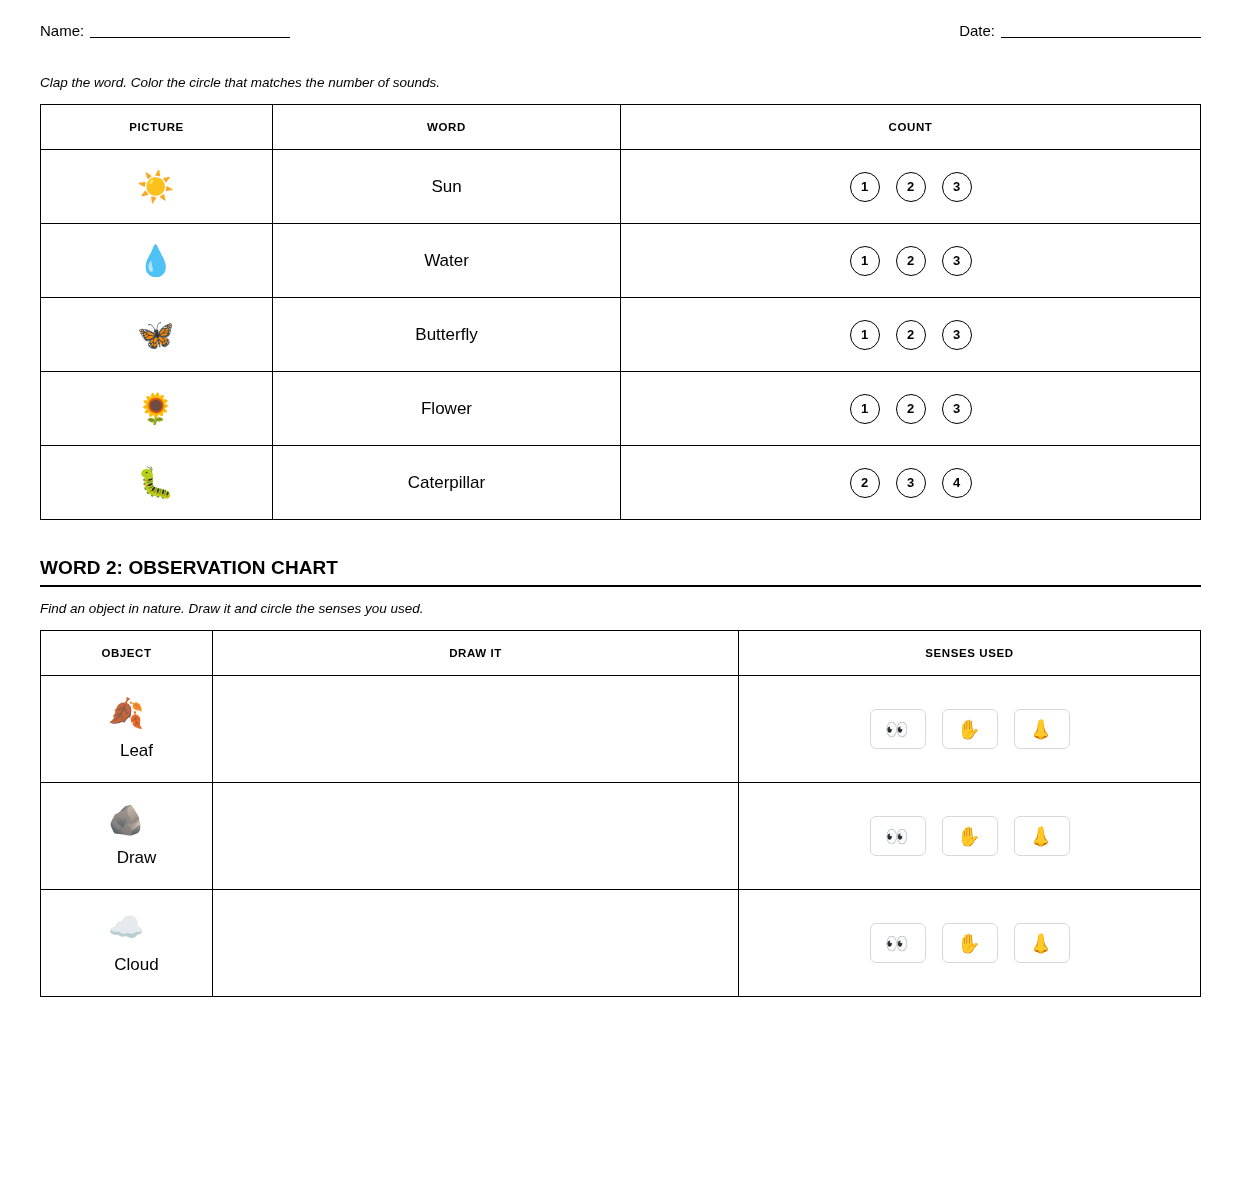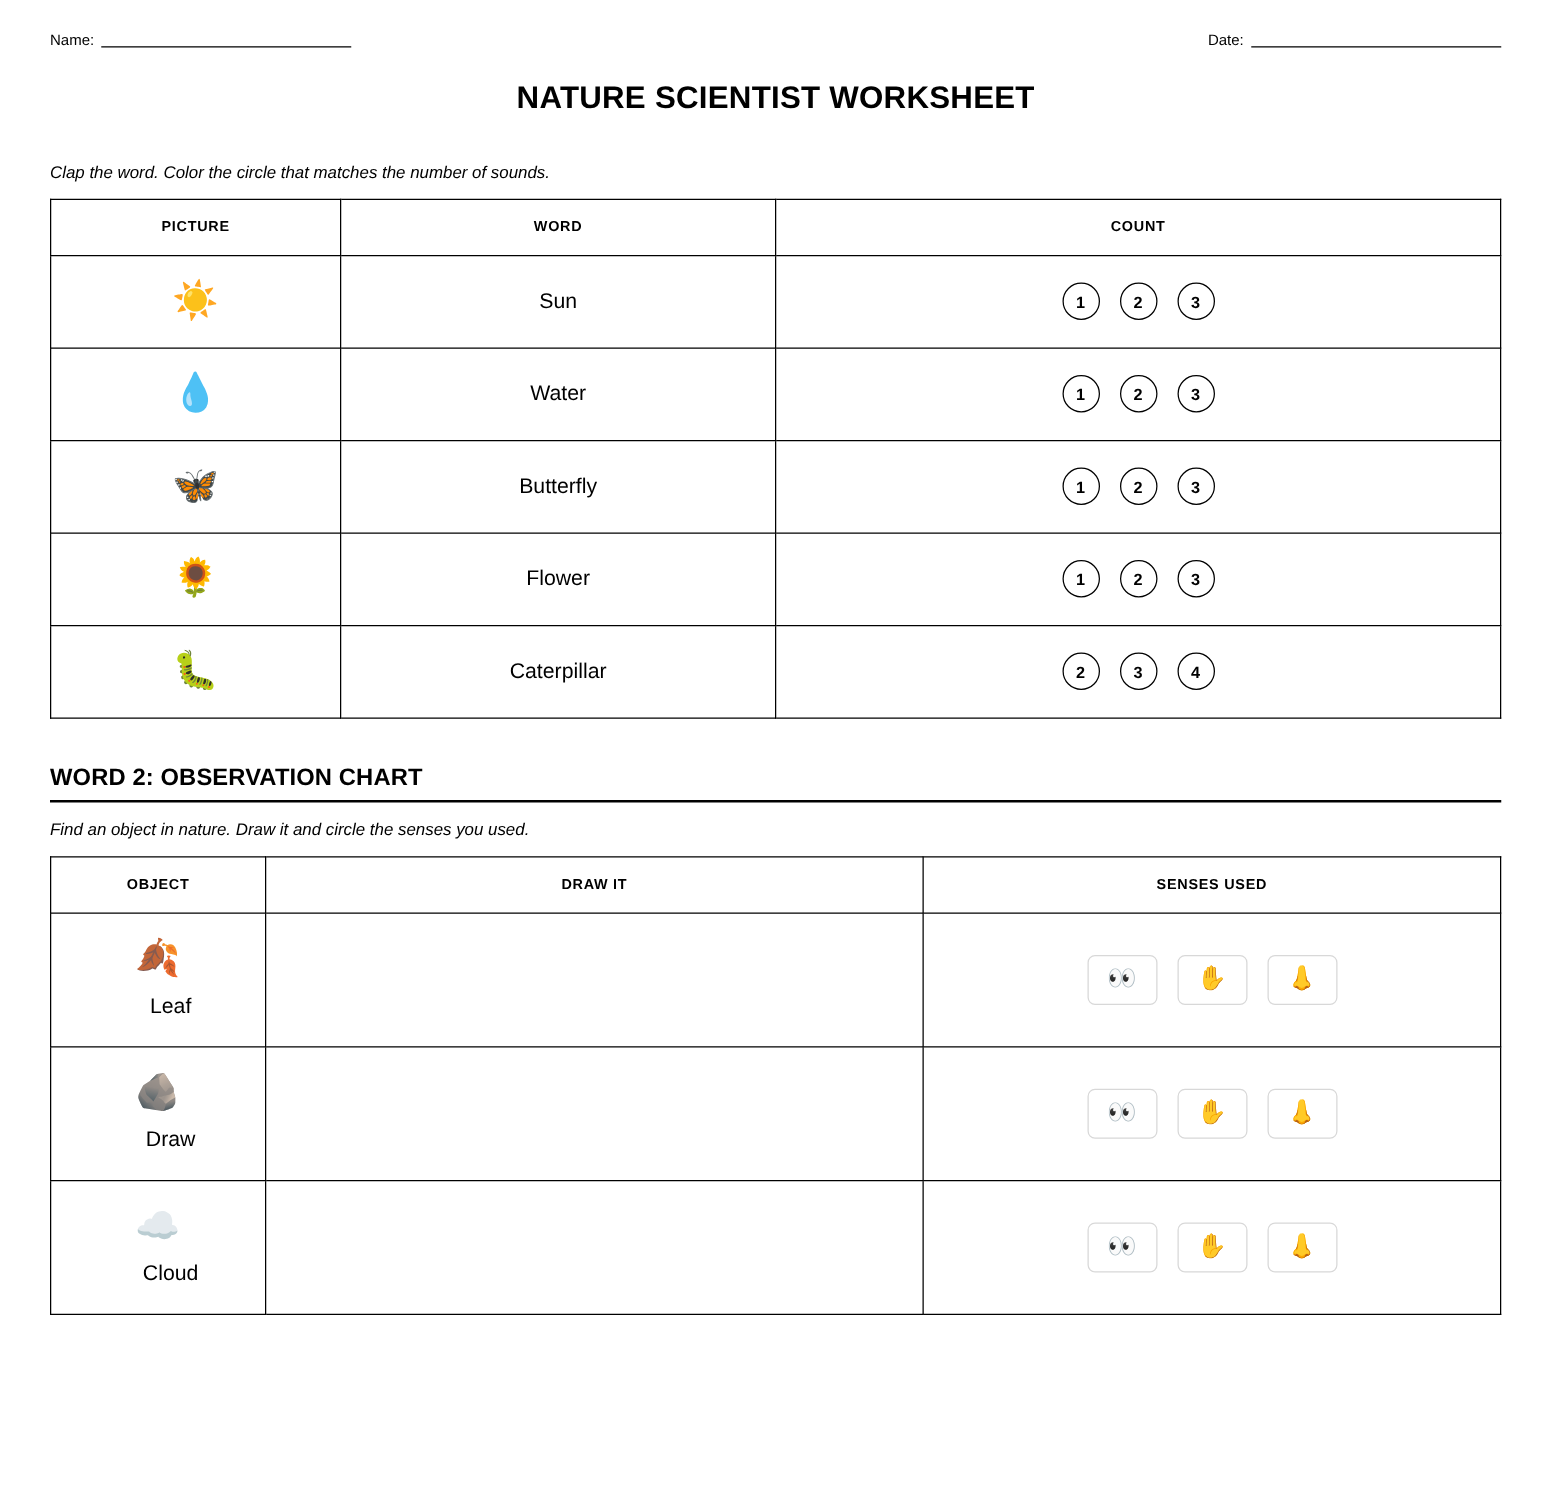--- a/index.html
+++ b/index.html
@@ -29,21 +29,21 @@
   .meta-row {
     display: flex;
     justify-content: space-between;
     align-items: flex-end;
     padding-top: 38px;
     height: 30px;
   }
   .meta-field {
     display: flex;
     align-items: flex-end;
-    font-size: 12px;
+    font-size: 15px;
     color: #000;
   }
   .meta-label { white-space: nowrap; line-height: 1; }
   .meta-line {
     display: inline-block;
     border-bottom: 1.6px solid #000;
     height: 13px;
     margin-left: 6px;
   }
   .meta-line.name-line { width: 200px; }
@@ -192,21 +192,20 @@
     <div class="meta-field">
       <span class="meta-label">Name:</span>
       <span class="meta-line name-line"></span>
     </div>
     <div class="meta-field">
       <span class="meta-label">Date:</span>
       <span class="meta-line date-line"></span>
     </div>
   </div>
 
-  <div class="doc-title">NATURE SCIENTIST WORKSHEET</div>
 
   <div class="section">
     <div class="section-instruction">Clap the word. Color the circle that matches the number of sounds.</div>
 
     <table class="sheet">
       <colgroup>
         <col class="col-picture">
           <col class="col-word">
           <col class="col-count">
       </colgroup>

